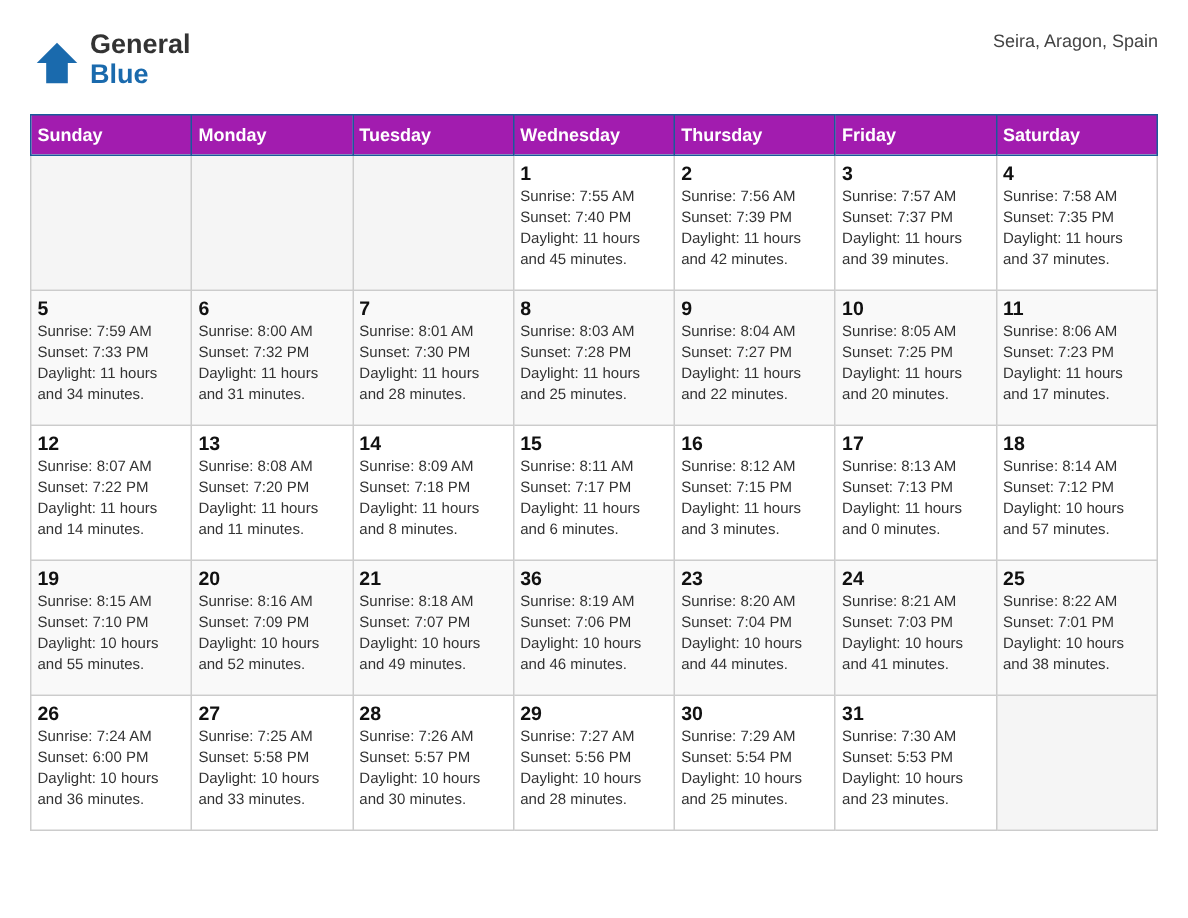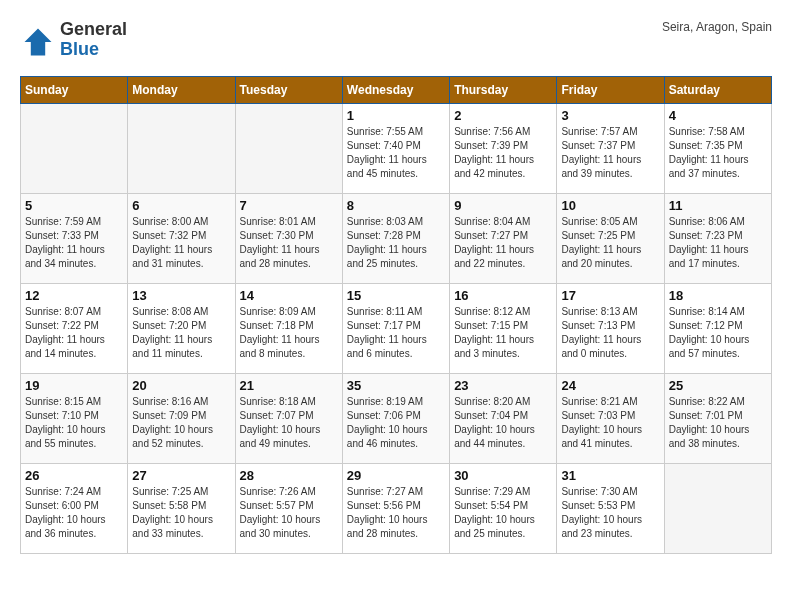--- a/index.html
+++ b/index.html
@@ -45,21 +45,21 @@
     .location {
       font-size: 12px;
       color: #444;
     }
     .calendar {
       width: 100%;
       border-collapse: collapse;
       font-size: 11px;
     }
     .calendar thead th {
-      background-color: #a16207;
+      background-color: #a21caf;
       color: white;
       padding: 6px 4px;
       text-align: left;
       font-size: 12px;
       font-weight: bold;
       border: 1px solid #1a5a9a;
     }
     .calendar tbody td {
       border: 1px solid #ccc;
       vertical-align: top;
@@ -247,21 +247,21 @@
 Sunset: 7:09 PM
 Daylight: 10 hours and 52 minutes.</div>
         </td>
         <td>
           <div class="day-number">21</div>
           <div class="day-info" style="white-space: pre-line;">Sunrise: 8:18 AM
 Sunset: 7:07 PM
 Daylight: 10 hours and 49 minutes.</div>
         </td>
         <td>
-          <div class="day-number">35</div>
+          <div class="day-number">36</div>
           <div class="day-info" style="white-space: pre-line;">Sunrise: 8:19 AM
 Sunset: 7:06 PM
 Daylight: 10 hours and 46 minutes.</div>
         </td>
         <td>
           <div class="day-number">23</div>
           <div class="day-info" style="white-space: pre-line;">Sunrise: 8:20 AM
 Sunset: 7:04 PM
 Daylight: 10 hours and 44 minutes.</div>
         </td>

